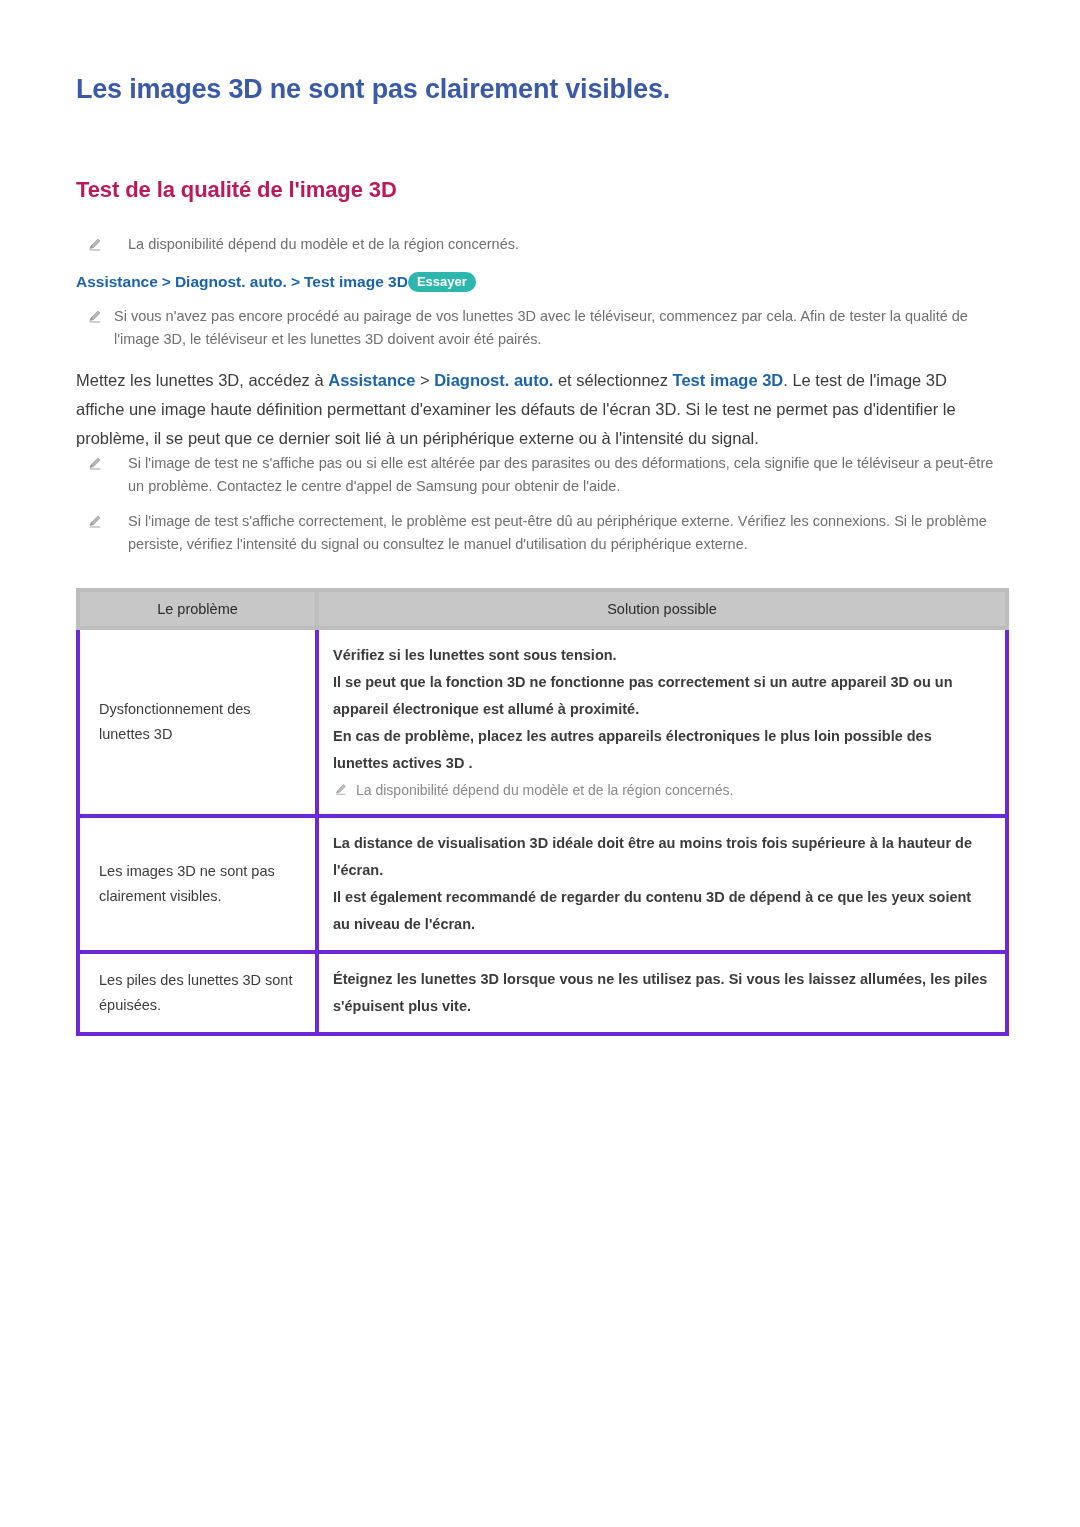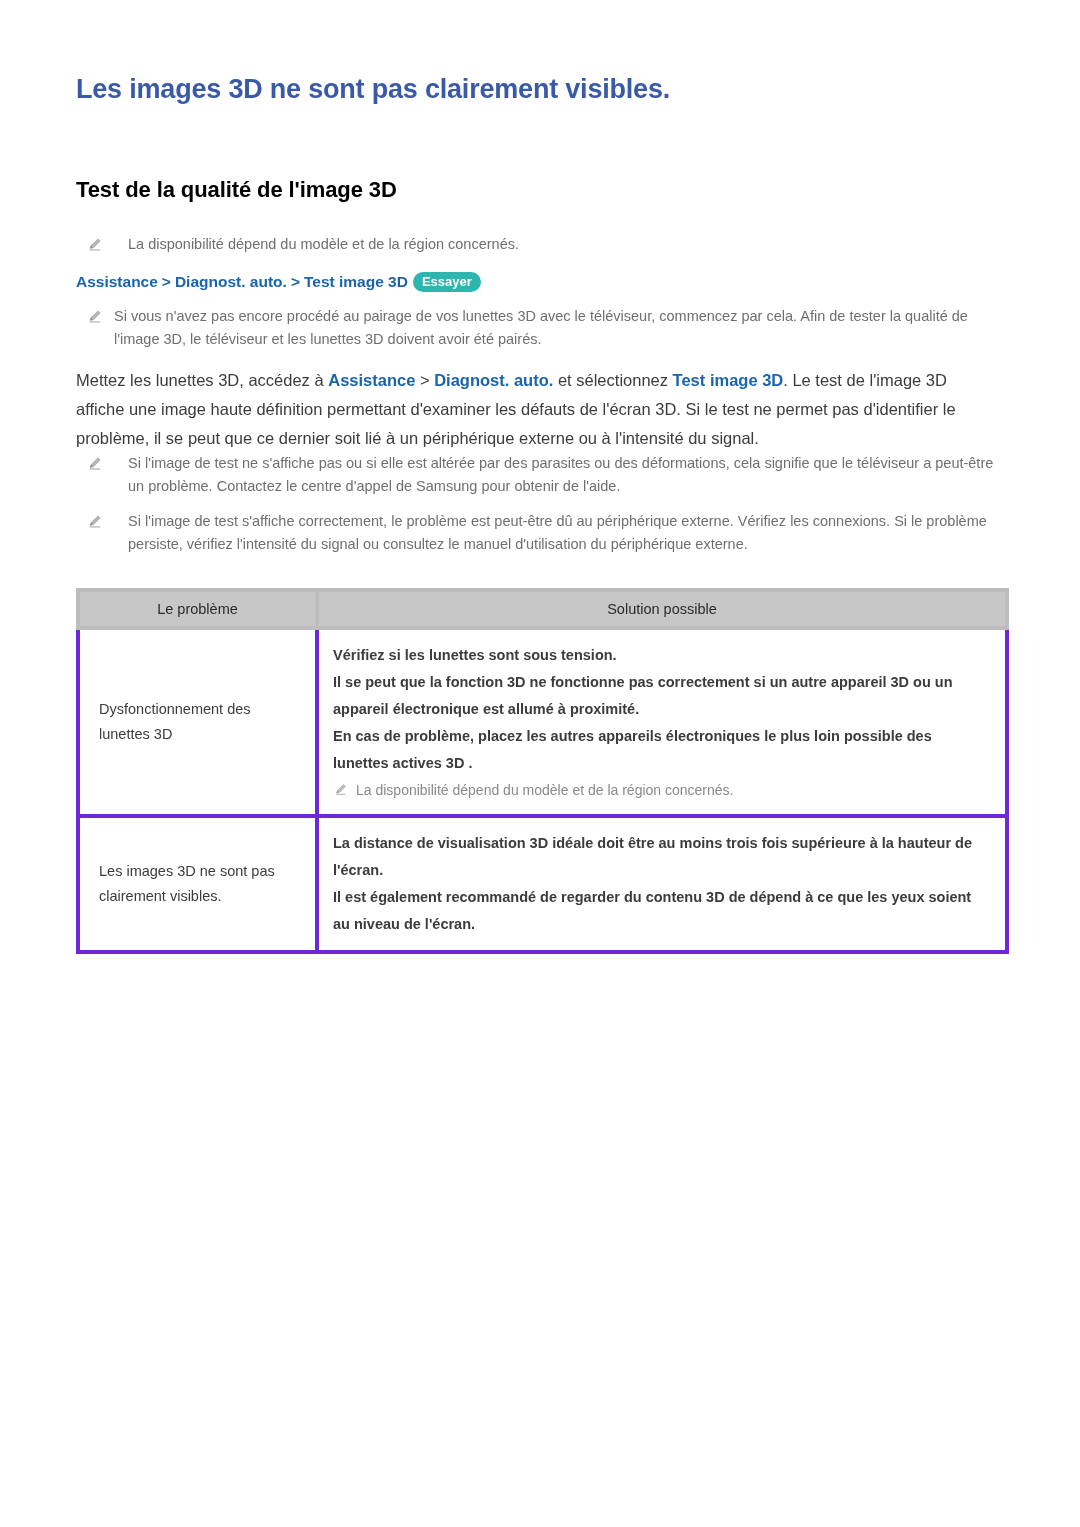--- a/index.html
+++ b/index.html
@@ -36,21 +36,21 @@
     letter-spacing: -0.2px;
     white-space: nowrap;
   }
 
   .section-title {
     position: absolute;
     left: 76px;
     top: 177px;
     font-size: 22px;
     font-weight: bold;
-    color: #000000;
+    color: #be185d;
     letter-spacing: -0.1px;
     white-space: nowrap;
   }
 
   
   .note {
     position: absolute;
     display: flex;
     align-items: flex-start;
   }
@@ -116,21 +116,20 @@
     font-weight: bold;
   }
   .try-badge {
     display: inline-block;
     background: #2cb6ad;
     color: #ffffff;
     border-radius: 11px;
     font-size: 13px;
     font-weight: bold;
     padding: 2px 9px 3px 9px;
-    margin-left: 5px;
     line-height: 15px;
     position: relative;
     top: 0px;
   }
 
   
   .main-para {
     position: absolute;
     left: 76px;
     top: 366px;
@@ -300,16 +299,22 @@
           </span>
         </td>
       </tr>
       <tr>
         <td class="cell-prob">Les images 3D ne sont pas clairement visibles.</td>
         <td class="cell-sol">
           <span class="sol-line">La distance de visualisation 3D idéale doit être au moins trois fois supérieure à la hauteur de l'écran.</span>
           <span class="sol-line">Il est également recommandé de regarder du contenu 3D de dépend à ce que les yeux soient au niveau de l'écran.</span>
         </td>
       </tr>
+      <tr>
+        <td class="cell-prob">Les piles des lunettes 3D sont épuisées.</td>
+        <td class="cell-sol">
+          <span class="sol-line">Éteignez les lunettes 3D lorsque vous ne les utilisez pas. Si vous les laissez allumées, les piles s'épuisent plus vite.</span>
+        </td>
+      </tr>
     </tbody>
   </table>
 
 </div>
 
 </body></html>

